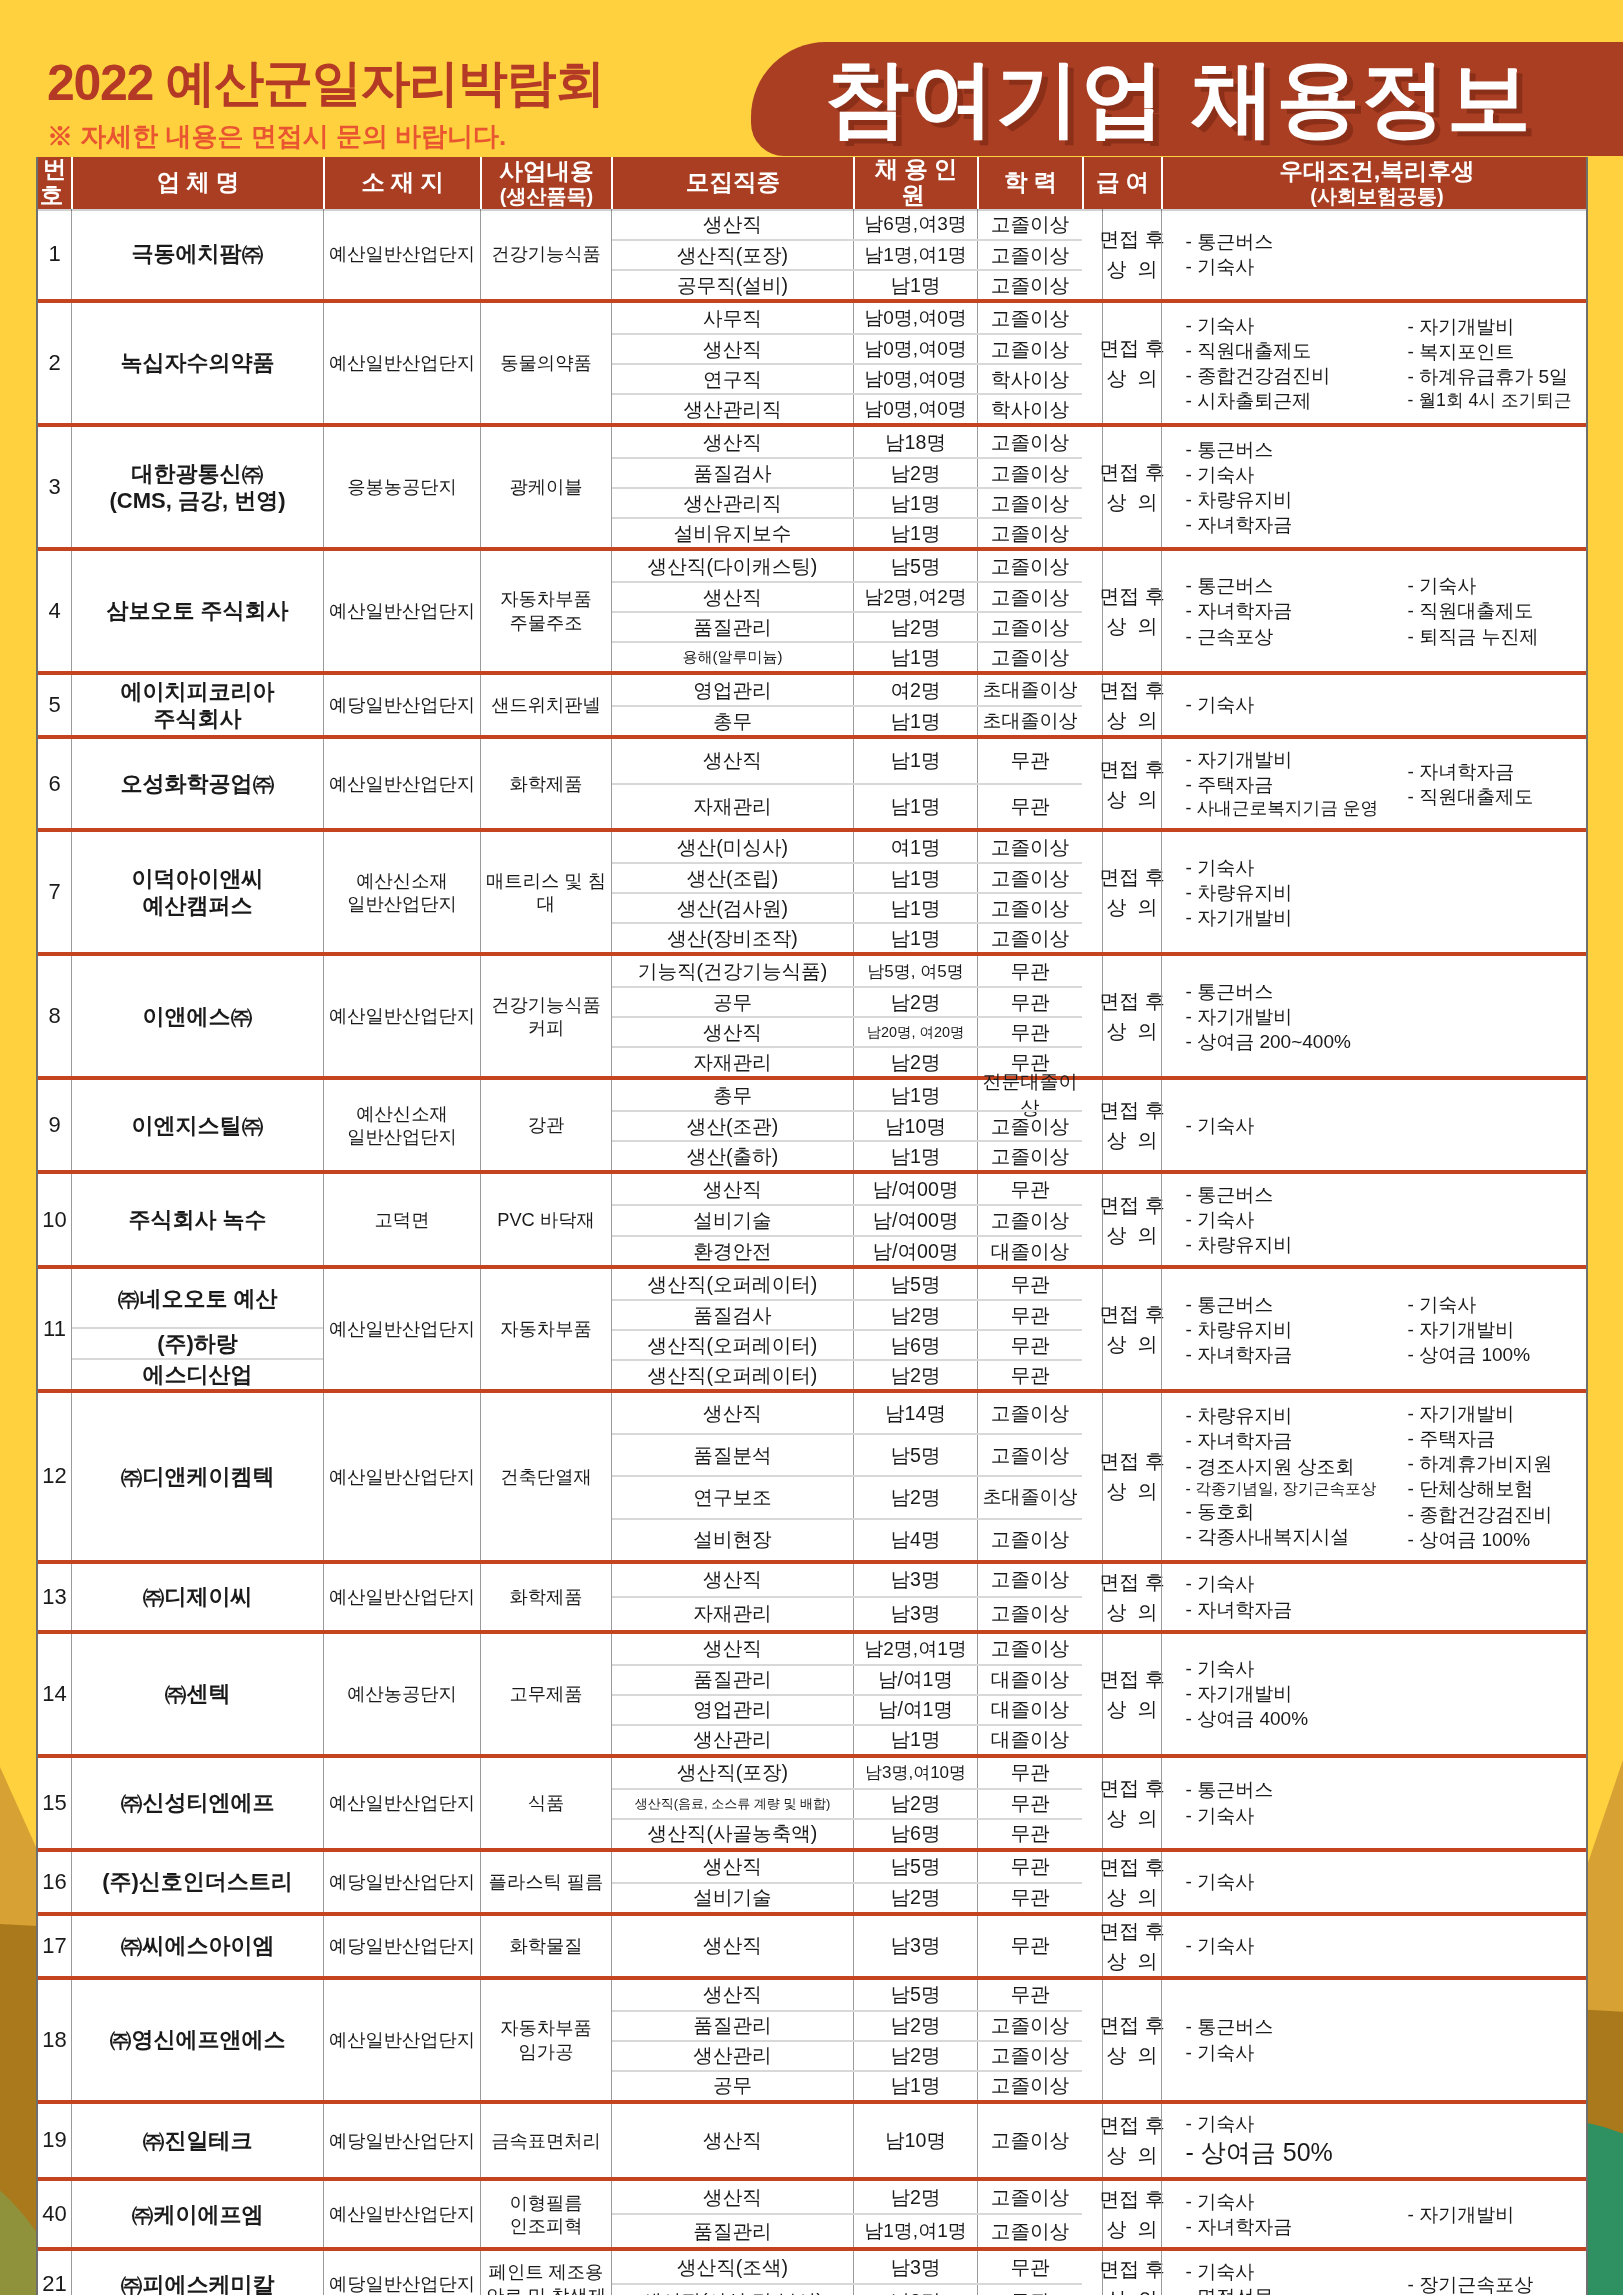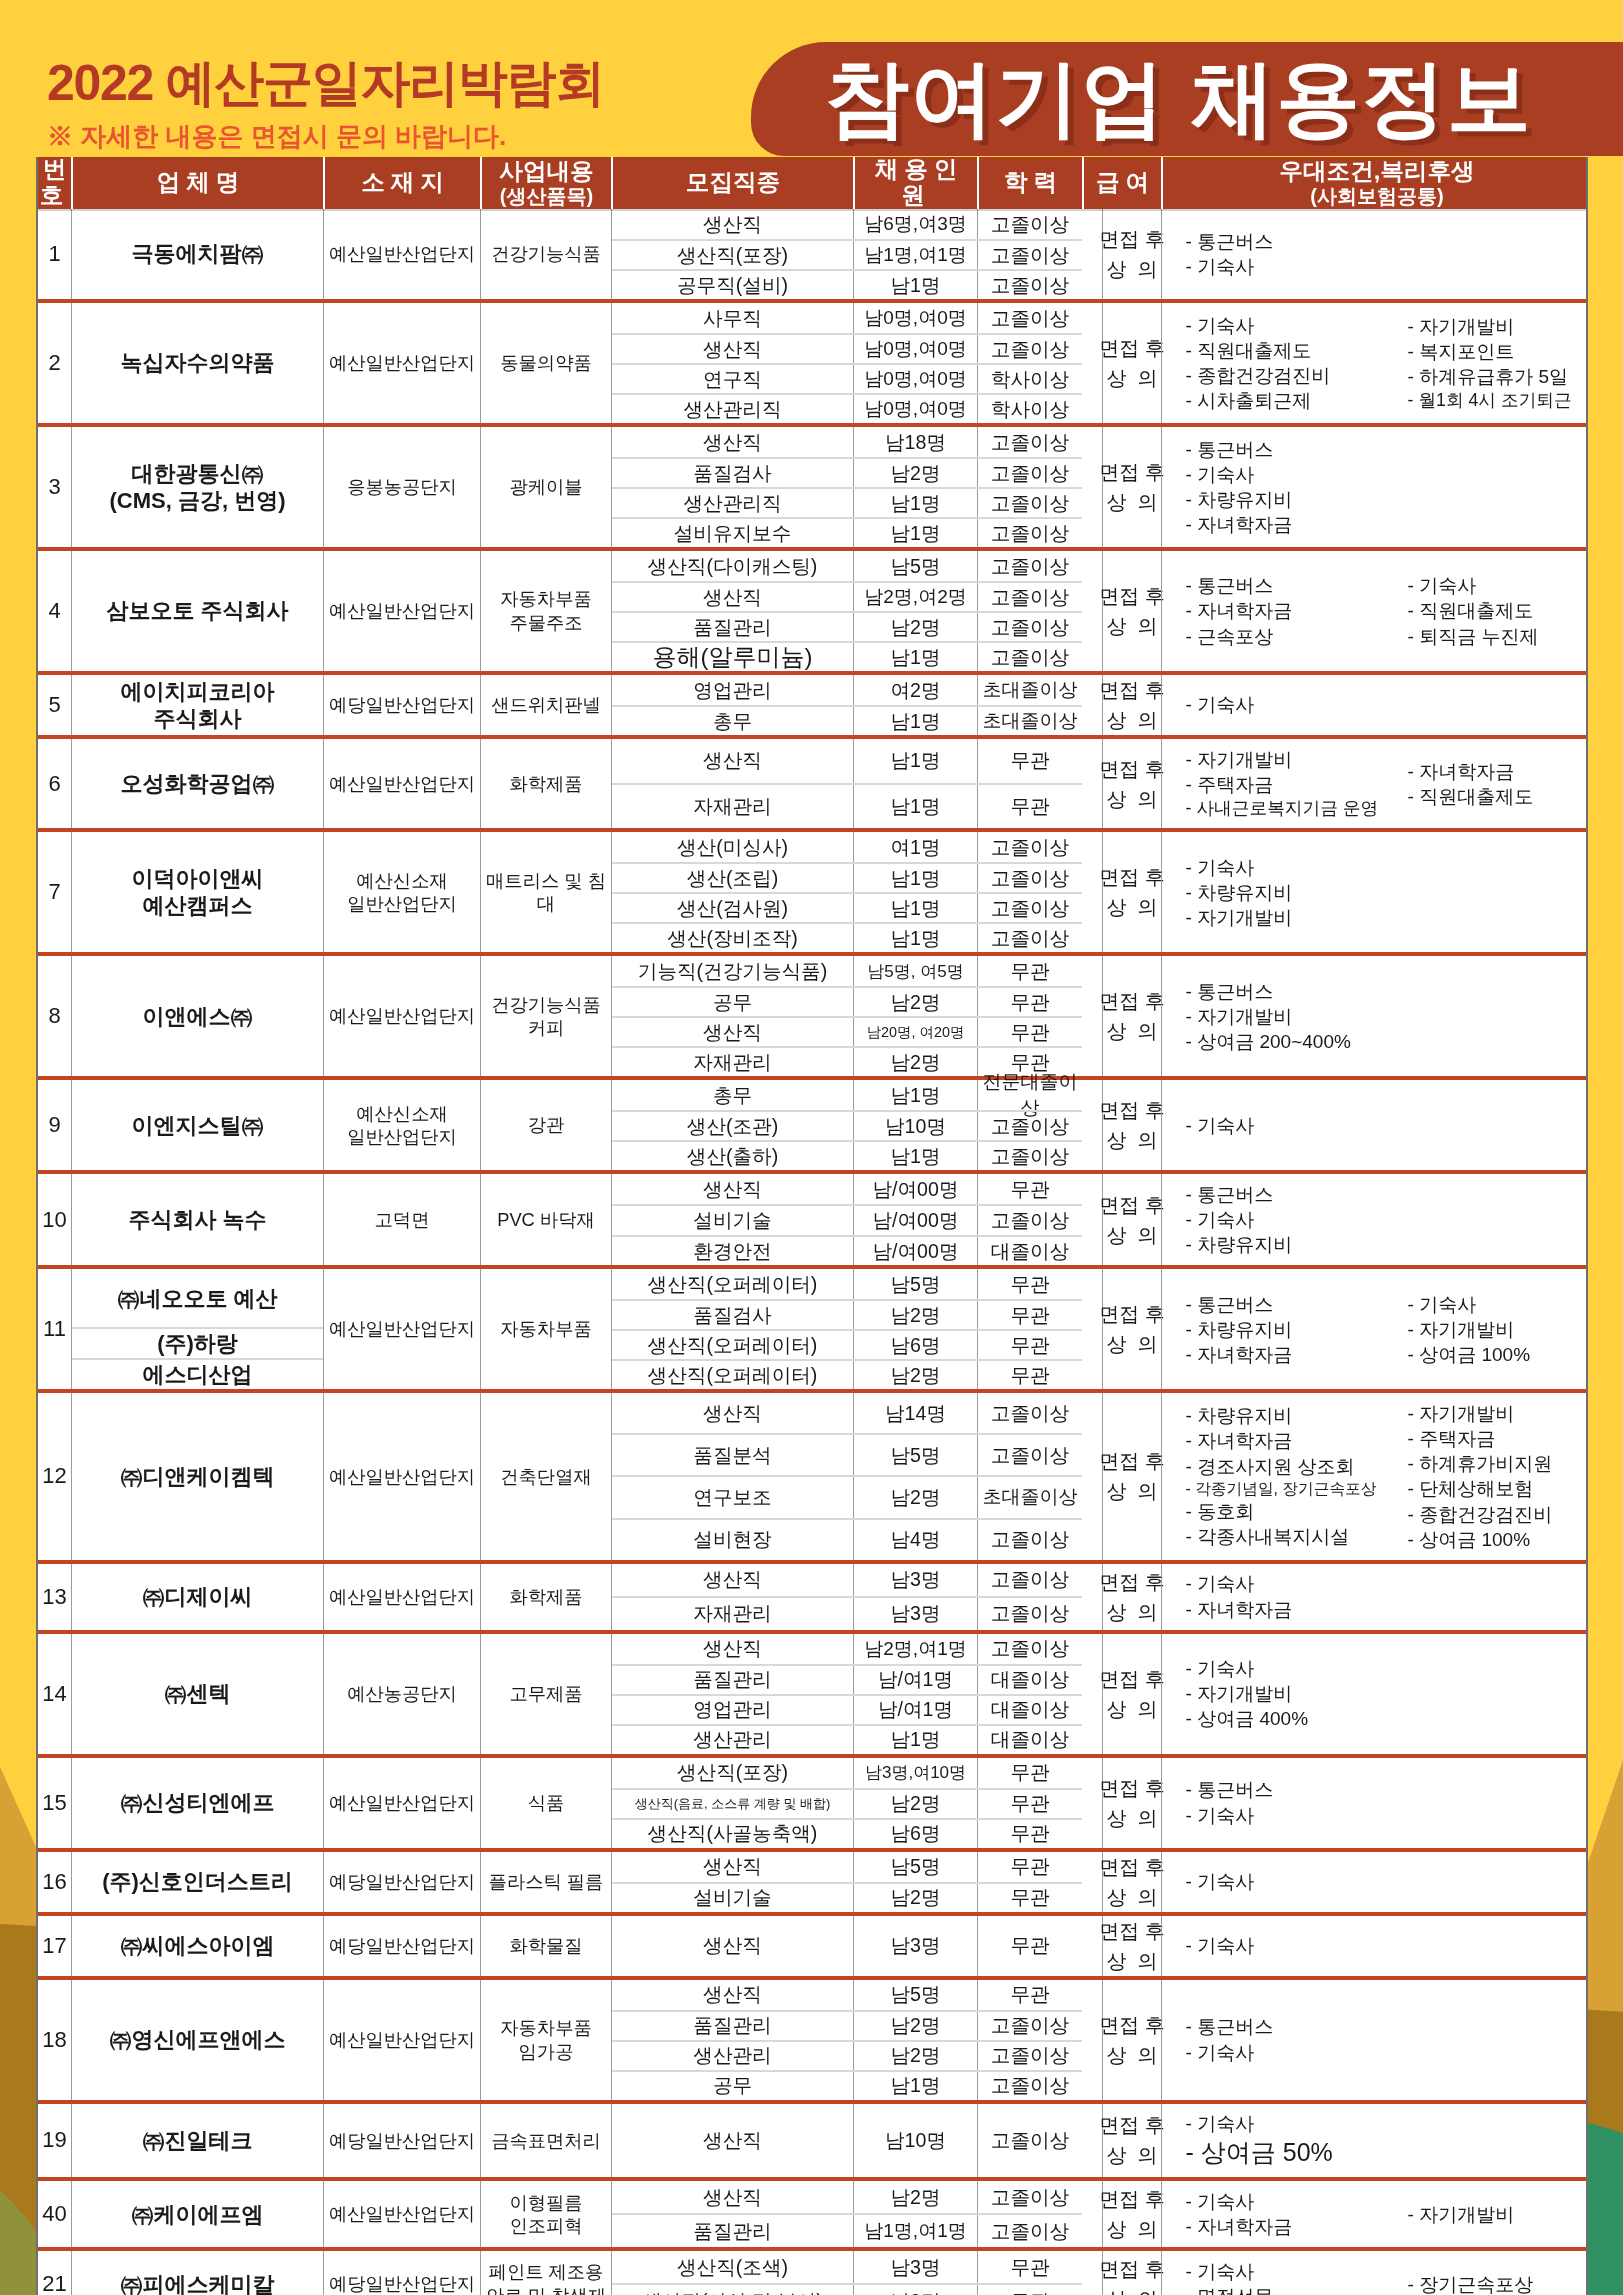--- a/index.html
+++ b/index.html
@@ -301,21 +301,21 @@
               <div class="jcell jtitle" style="font-size: 19.6px;">생산직</div>
               <div class="jcell jcount" style="font-size: 19px;">남2명,여2명</div>
               <div class="jcell jedu" style="font-size: 19.6px;">고졸이상</div>
             </div>
             <div class="job-row">
               <div class="jcell jtitle" style="font-size: 19.6px;">품질관리</div>
               <div class="jcell jcount" style="font-size: 19.6px;">남2명</div>
               <div class="jcell jedu" style="font-size: 19.6px;">고졸이상</div>
             </div>
             <div class="job-row">
-              <div class="jcell jtitle" style="font-size: 24px;">용해(알루미늄)</div>
+              <div class="jcell jtitle" style="font-size: 15px;">용해(알루미늄)</div>
               <div class="jcell jcount" style="font-size: 19.6px;">남1명</div>
               <div class="jcell jedu" style="font-size: 19.6px;">고졸이상</div>
             </div>
           </div>
           <div class="cell salary">
             <div class="sline">면접 후</div>
             <div class="sline">상  의</div>
           </div>
           <div class="cell welfare two">
             <div class="wcol">

